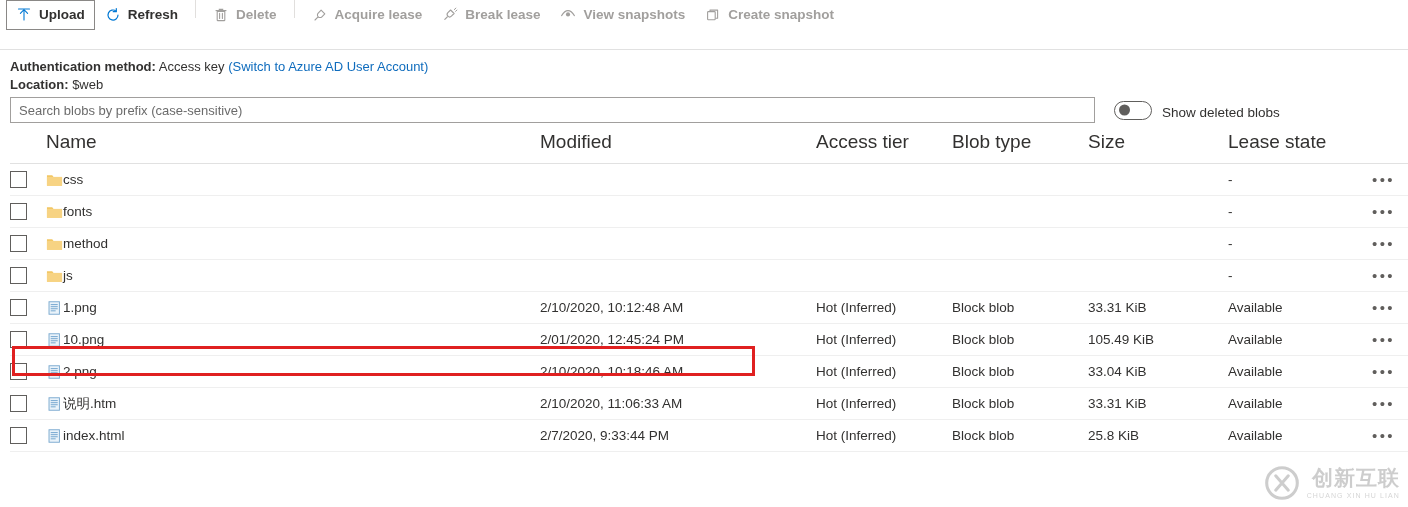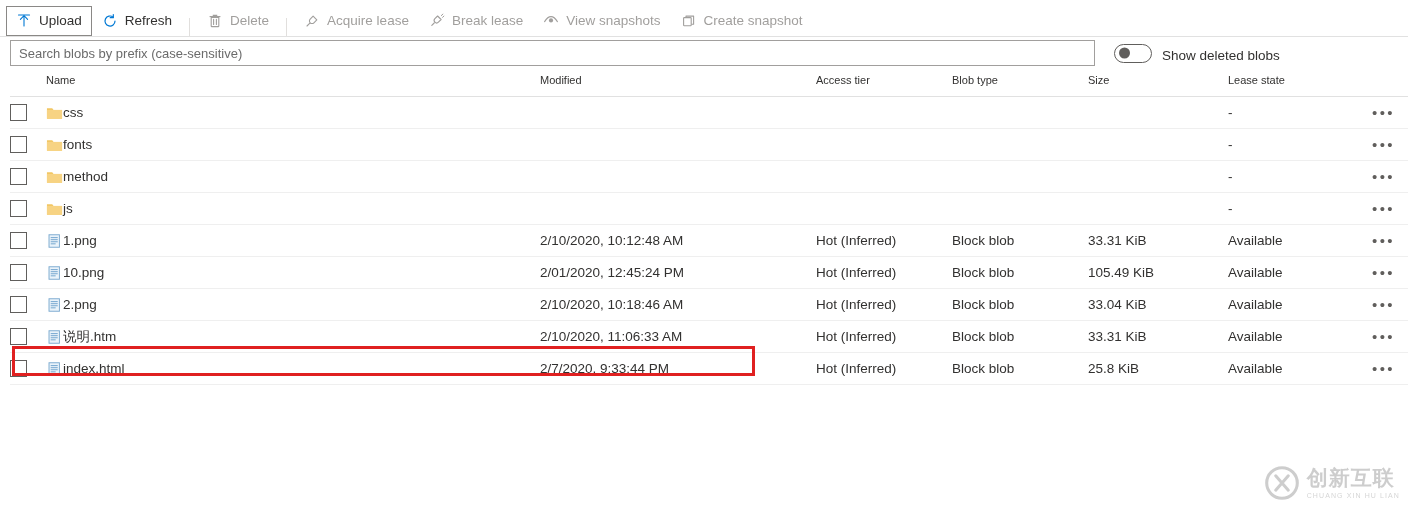--- a/index.html
+++ b/index.html
@@ -9,25 +9,26 @@
     width: 1408px; height: 507px;
     background: #ffffff;
     font-family: "Liberation Sans", sans-serif;
     color: #323130;
     overflow: hidden;
   }
   #app { position: relative; width: 1408px; height: 507px; background:#fff; }
 
   
   .toolbar {
-    display: flex; align-items: flex-end;
-    height: 37px;
+    display: flex; align-items: flex-start;
+    height: 50px;
     padding: 0 6px;
     border-bottom: 1px solid #e1e1e1;
     gap: 0px;
+    font-weight: bold;
   }
   .tbtn {
     display: flex; align-items: center; gap: 7px;
     height: 30px;
     padding: 0 9px;
     font-size: 13.5px;
     color: #323130;
     background: transparent;
     border: 1px solid transparent;
     white-space: nowrap;
@@ -88,21 +89,21 @@
     background: #605e5c;
   }
   .toggle-label { font-size: 13.5px; color: #323130; white-space: nowrap; }
 
   
   .tablewrap { margin-top: 14px; padding: 0 10px; }
   table.blobs { width: 100%; border-collapse: collapse; table-layout: fixed; }
   table.blobs th {
     text-align: left;
     font-weight: 400;
-    font-size: 11px;
+    font-size: 19px;
     color: #323130;
     padding: 0 0 10px 0;
     border-bottom: 1px solid #e1e1e1;
     vertical-align: bottom;
   }
   table.blobs td {
     font-size: 13.5px;
     color: #323130;
     height: 32px;
     padding: 0;
@@ -157,21 +158,21 @@
     right: 8px; bottom: 6px;
     display: flex; align-items: center; gap: 7px;
     opacity: 0.42;
     z-index: 6;
     pointer-events: none;
   }
   .watermark .wm-logo { width: 36px; height: 36px; flex: none; }
   .watermark .wm-text { display: flex; flex-direction: column; line-height: 1; }
   .watermark .wm-cn {
     font-size: 21px; font-weight: 700; color: #8a8a8a;
-    letter-spacing: 1px; font-family: "DejaVu Sans", sans-serif;
+    letter-spacing: 1px; font-family: "DejaVu Sans", sans-serif; text-align: right;
   }
   .watermark .wm-py {
     font-size: 7px; color: #9a9a9a; letter-spacing: 1.1px; margin-top: 3px;
   }
 </style>
 </head>
 <body>
 
 <div id="app">
 
@@ -235,20 +236,31 @@
         <span class="ico">
           <svg width="16" height="16" viewBox="0 0 16 16">
             <rect x="2.6" y="4.6" width="7.6" height="8.2" rx="0.7" fill="none" stroke="#a19f9d" stroke-width="1.1"></rect>
             <path d="M5 4.6V3.1h7.6v8.2H10.4" fill="none" stroke="#a19f9d" stroke-width="1.1" stroke-linejoin="round"></path>
           </svg>
         </span>
         <span>Create snapshot</span>
       </div>
     </div>
 
+  <div class="info">
+    <div>
+      <b>Authentication method:</b>
+      <span>Access key</span>
+      <a class="link">(Switch to Azure AD User Account)</a>
+    </div>
+    <div>
+      <b>Location:</b>
+      <span>$web</span>
+    </div>
+  </div>
 
   <div class="searchrow">
     <input class="searchbox" type="text" placeholder="Search blobs by prefix (case-sensitive)" value="" style="">
     <div class="toggle-wrap">
       <div class="toggle">
         <div class="knob"></div>
       </div>
       <span class="toggle-label">Show deleted blobs</span>
     </div>
   </div>

